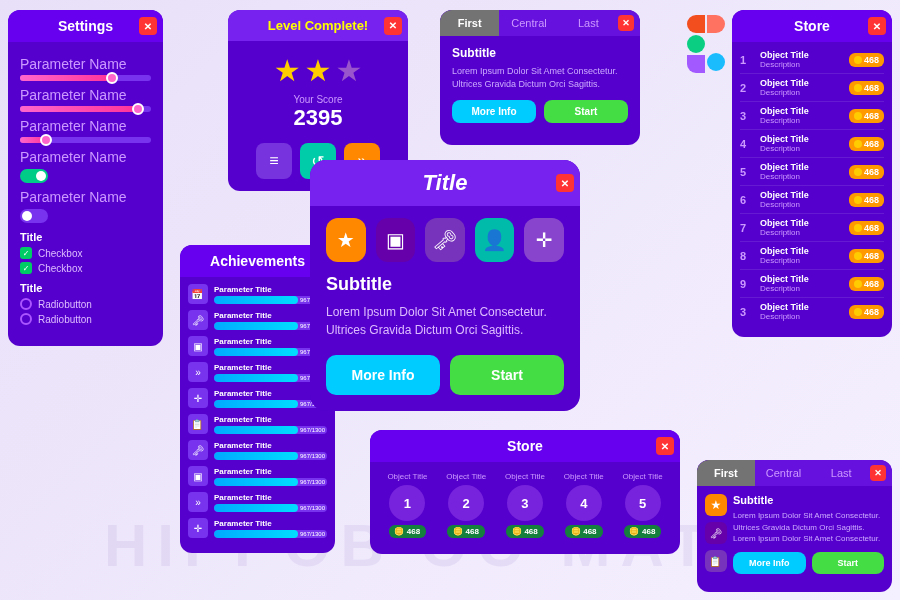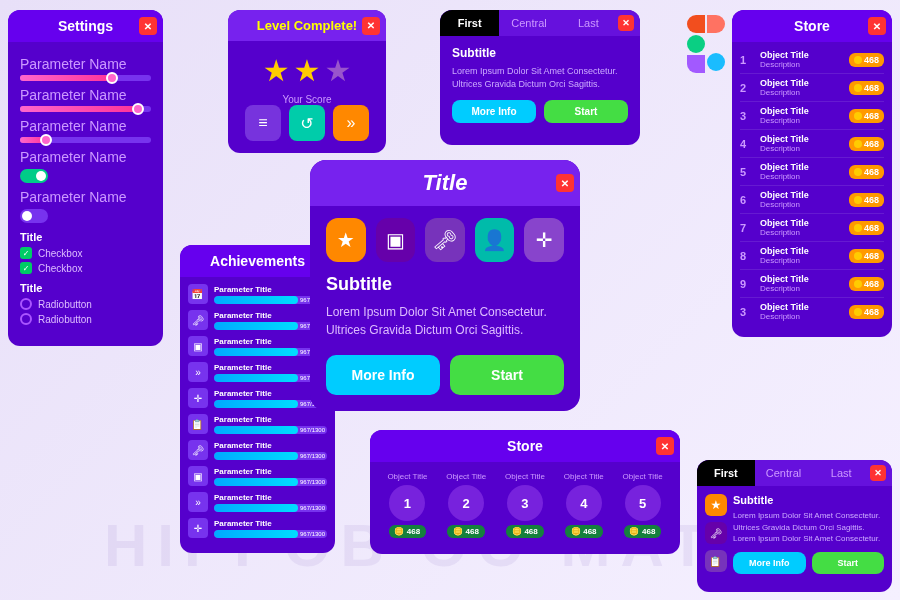--- a/index.html
+++ b/index.html
@@ -188,21 +188,21 @@
       background: transparent;
       display: flex;
       align-items: center;
       justify-content: center;
     }
 
     
     .level-panel {
       left: 228px;
       top: 10px;
-      width: 158px;
+      width: 180px;
       background: #5500cc;
       border-radius: 12px;
       padding-bottom: 12px;
     }
 
     .level-header {
       background: #7722ee;
       padding: 8px;
       text-align: center;
       border-radius: 12px 12px 0 0;
@@ -281,21 +281,21 @@
     .tab-item {
       flex: 1;
       padding: 7px 0;
       text-align: center;
       font-size: 11px;
       color: #cc99ff;
       cursor: pointer;
     }
 
     .tab-item.active {
-      background: #000000;
+      background: #737373;
       color: white;
       font-weight: bold;
     }
 
     .tab-close {
       position: absolute;
       right: 6px;
       top: 50%;
       transform: translateY(-50%);
       width: 16px;
@@ -739,20 +739,21 @@
   <div class="level-header">
     <span>Level Complete!</span>
     <div class="close-btn">✕</div>
   </div>
   <div class="stars-row">
     <span class="star gold">★</span>
     <span class="star gold">★</span>
     <span class="star gray">★</span>
   </div>
   <div class="score-label">Your Score</div>
+  <div class="score-value">2395</div>
   <div class="level-buttons">
     <div class="icon-btn purple">≡</div>
     <div class="icon-btn teal">↺</div>
     <div class="icon-btn orange">»</div>
   </div>
 </div>
 
 <div class="panel tab-panel-small">
   <div class="tab-bar">
     <div class="tab-item active">First</div>

